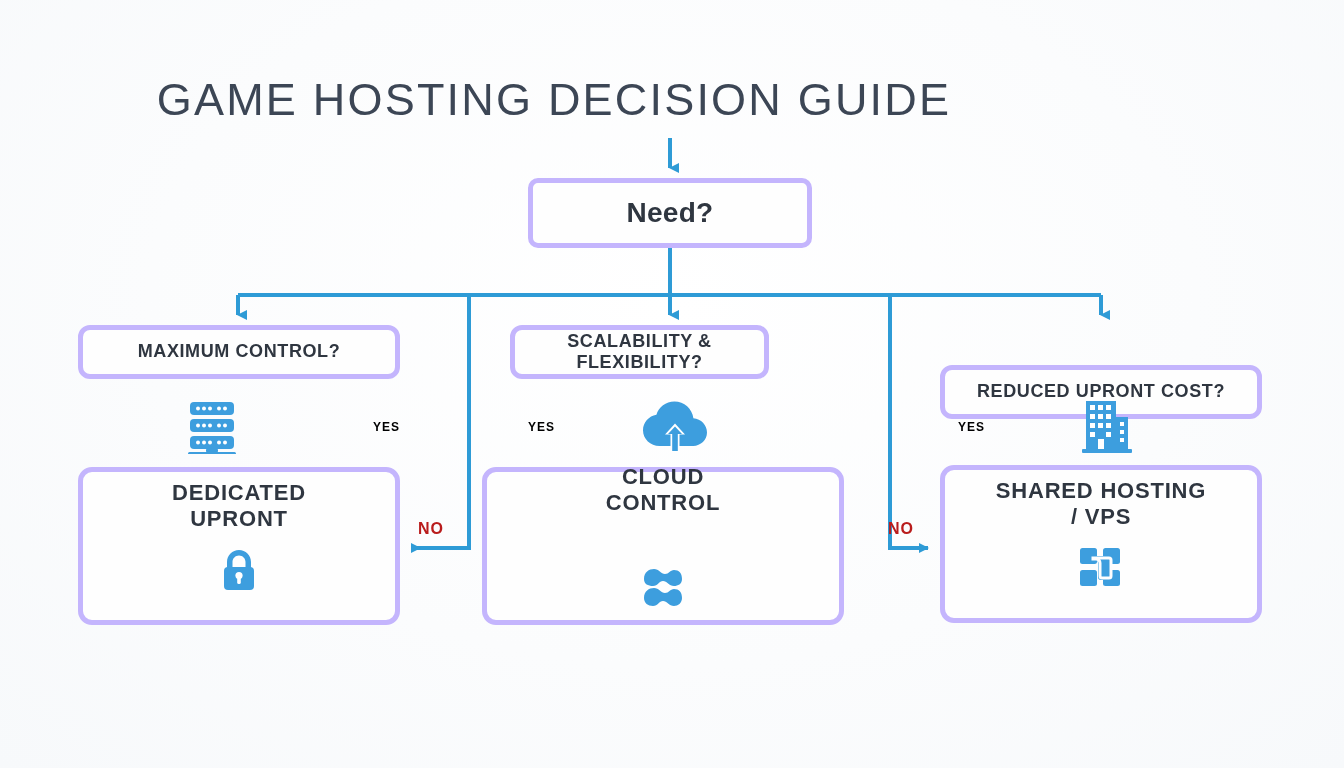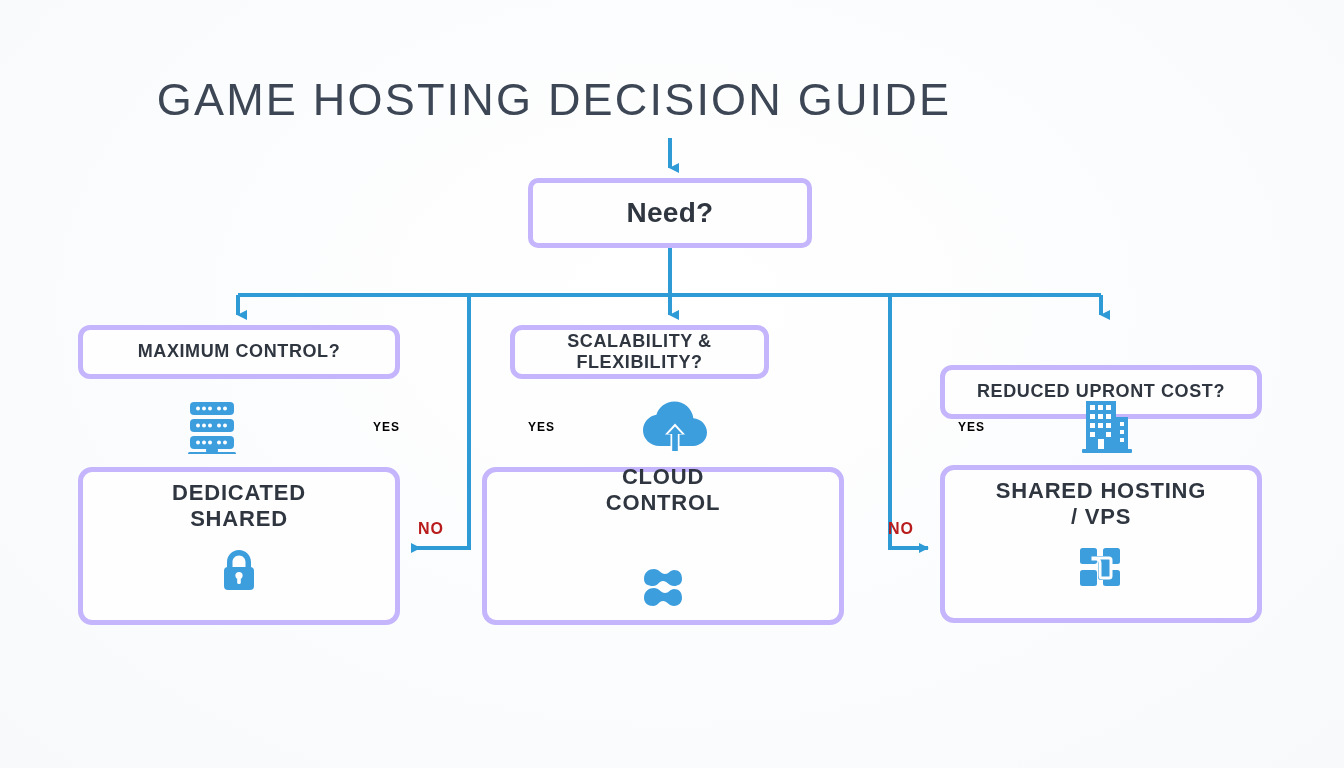--- a/index.html
+++ b/index.html
@@ -273,21 +273,21 @@
       </svg>
     </span>
   </div>
 
   <div class="no-label" id="no-label-left">NO</div>
   <div class="no-label" id="no-label-right">NO</div>
 
   <div class="node r-node" id="node-r1">
     <div class="node-label">
       <div>DEDICATED</div>
-      <div>SHARED</div>
+      <div>UPRONT</div>
     </div>
     <span class="icon">
       <svg class="icon-svg" width="38" height="44" viewBox="0 0 38 44" aria-hidden="true">
         <path fill="#3d9ede" d="M19,2 C12.4,2 7,7.4 7,14 L7,20 L12.5,20 L12.5,14
                  C12.5,10.4 15.4,7.5 19,7.5 C22.6,7.5 25.5,10.4 25.5,14 L25.5,20 L31,20 L31,14
                  C31,7.4 25.6,2 19,2 Z"></path>
         <rect x="4" y="19" width="30" height="23" rx="4" fill="#3d9ede"></rect>
         <circle cx="19" cy="27.5" r="3.6" fill="#ffffff"></circle>
         <rect x="17.2" y="28" width="3.6" height="8" rx="1.6" fill="#ffffff"></rect>
       </svg>

